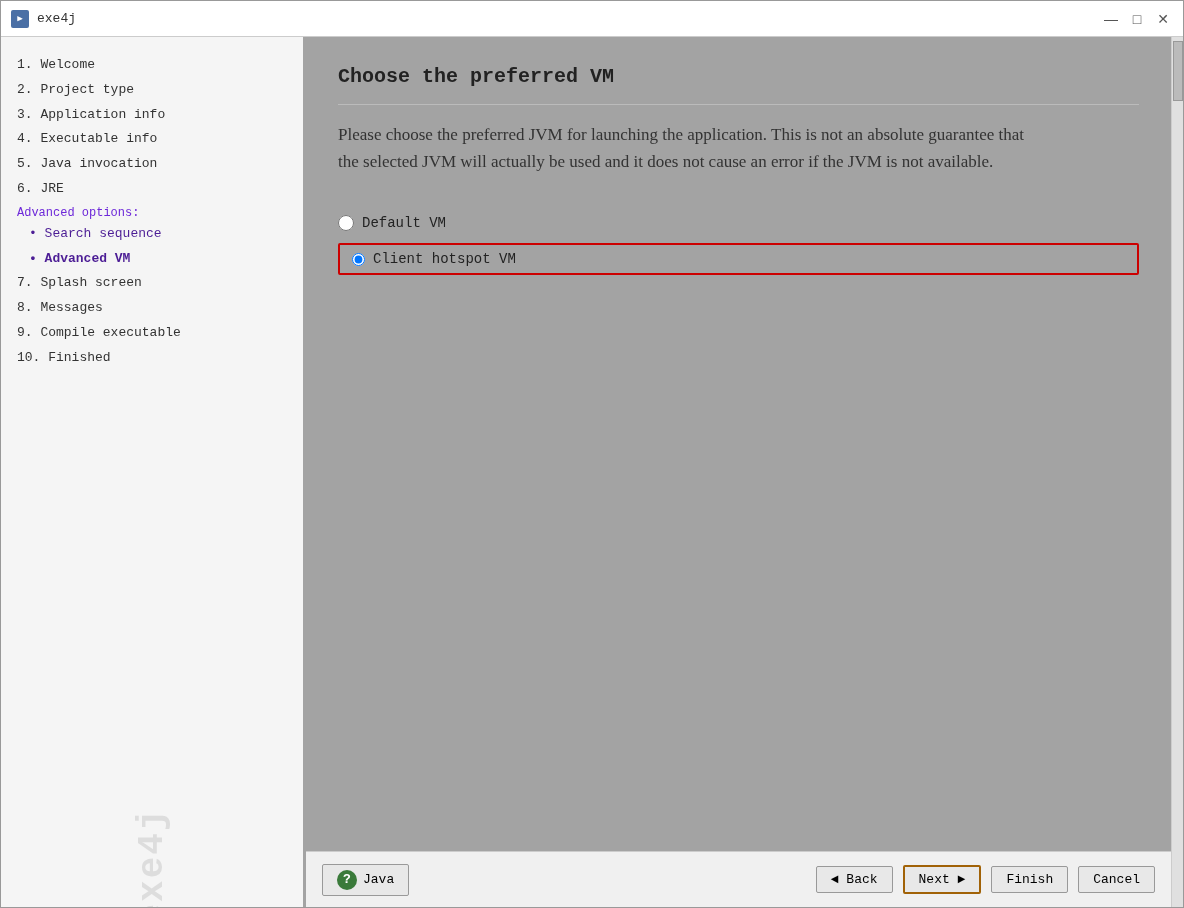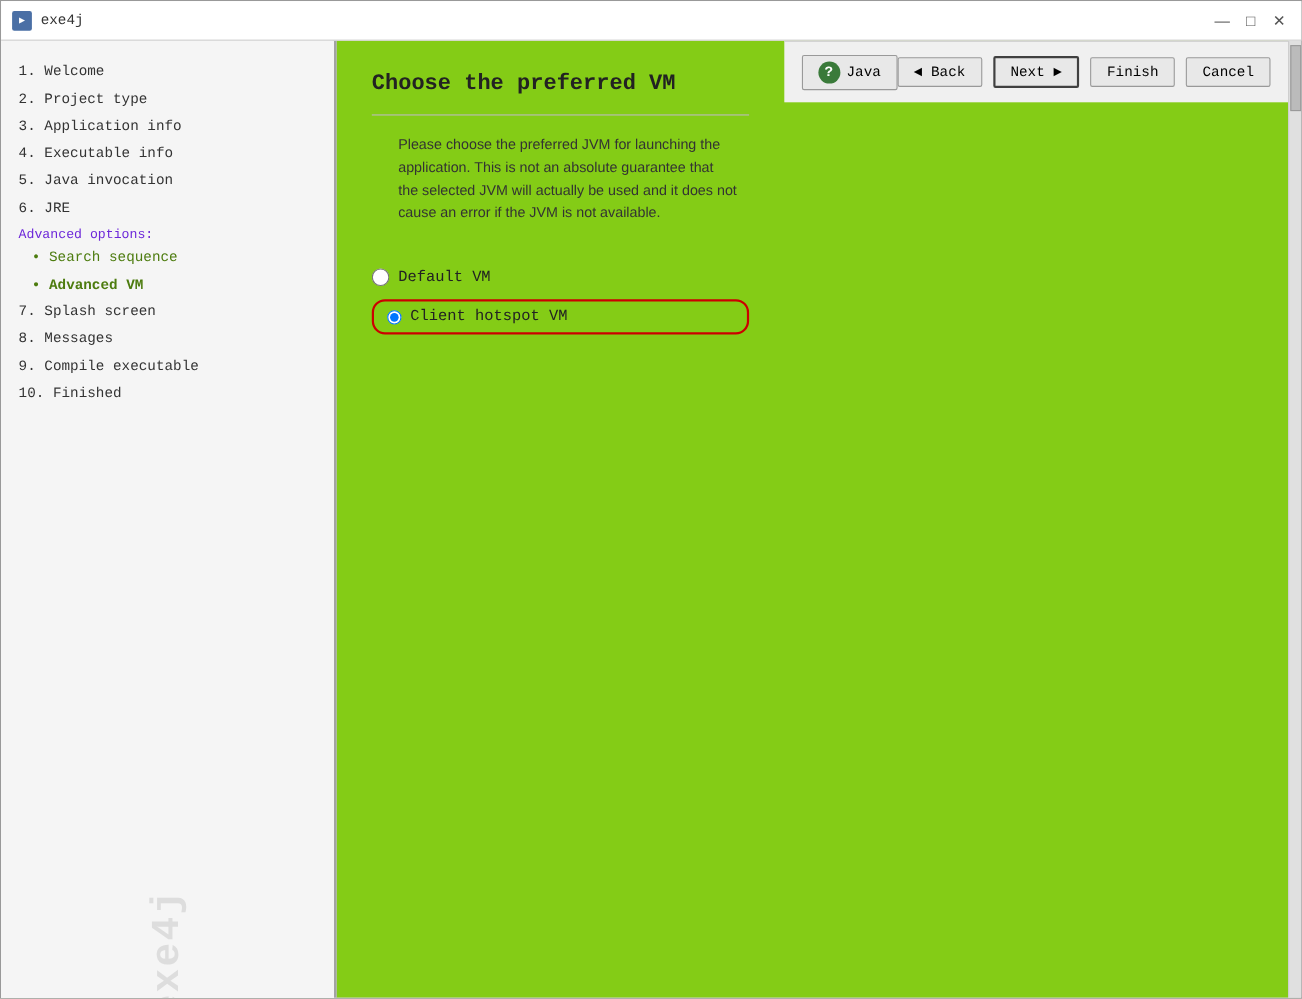--- a/index.html
+++ b/index.html
@@ -89,21 +89,21 @@
       white-space: nowrap;
     }
     .sidebar-section-label {
       color: #6d28d9;
       font-size: 12px;
       padding: 2px 4px;
       margin-top: 2px;
     }
     .sidebar-sub-item {
       padding: 2px 4px 2px 16px;
-      color: #4d7c0f;
+      color: #4c1d95;
       cursor: pointer;
       line-height: 1.6;
     }
     .sidebar-sub-item.active {
       font-weight: bold;
     }
     .sidebar-watermark {
       position: absolute;
       bottom: 20px;
       left: 50%;
@@ -111,47 +111,46 @@
       font-size: 36px;
       font-weight: bold;
       color: rgba(150,150,150,0.25);
       white-space: nowrap;
       user-select: none;
       letter-spacing: 2px;
     }
     .main-content {
       flex: 1;
       display: flex;
-      flex-direction: row;
-      background: #84cc16;
+      flex-direction: column;
+      background: #a3a3a3;
     }
     .main-body {
       flex: 1;
       padding: 28px 32px;
       overflow-y: auto;
     }
     .page-title {
       font-size: 20px;
       font-weight: bold;
       color: #222;
       margin-bottom: 16px;
       font-family: 'Courier New', Courier, monospace;
     }
     .divider {
       border: none;
       border-top: 1px solid #bbb;
       margin-bottom: 16px;
     }
     .description {
-      font-size: 13px;
+      font-size: 17px;
       color: #333;
       line-height: 1.6;
       margin-bottom: 24px;
-      font-family: Liberation Sans, sans-serif;
-      margin-left: 24px;
+      font-family: Liberation Serif, serif;
     }
     .radio-group {
       display: flex;
       flex-direction: column;
       gap: 12px;
     }
     .radio-option {
       display: flex;
       align-items: center;
       gap: 8px;
@@ -165,21 +164,21 @@
       accent-color: #4a6fa5;
     }
     .radio-label {
       font-size: 14px;
       font-family: 'Courier New', Courier, monospace;
       color: #222;
     }
     .radio-highlighted {
       border: 2px solid #cc0000;
       padding: 6px 12px;
-      border-radius: 12px;
+      border-radius: 2px;
       display: inline-flex;
       align-items: center;
       gap: 8px;
     }
     .footer {
       background: #f0f0f0;
       border-top: 1px solid #ccc;
       padding: 10px 16px;
       display: flex;
       align-items: center;
@@ -220,21 +219,21 @@
       background: #3a7a3a;
       border-radius: 50%;
       color: white;
       font-size: 13px;
       font-weight: bold;
       display: flex;
       align-items: center;
       justify-content: center;
     }
     .btn-next-highlighted {
-      border: 2px solid #404040;
+      border: 2px solid #a16207;
     }
     .right-scrollbar {
       width: 12px;
       background: #e0e0e0;
       border-left: 1px solid #ccc;
       display: flex;
       flex-direction: column;
       align-items: center;
     }
     .scrollbar-thumb {

